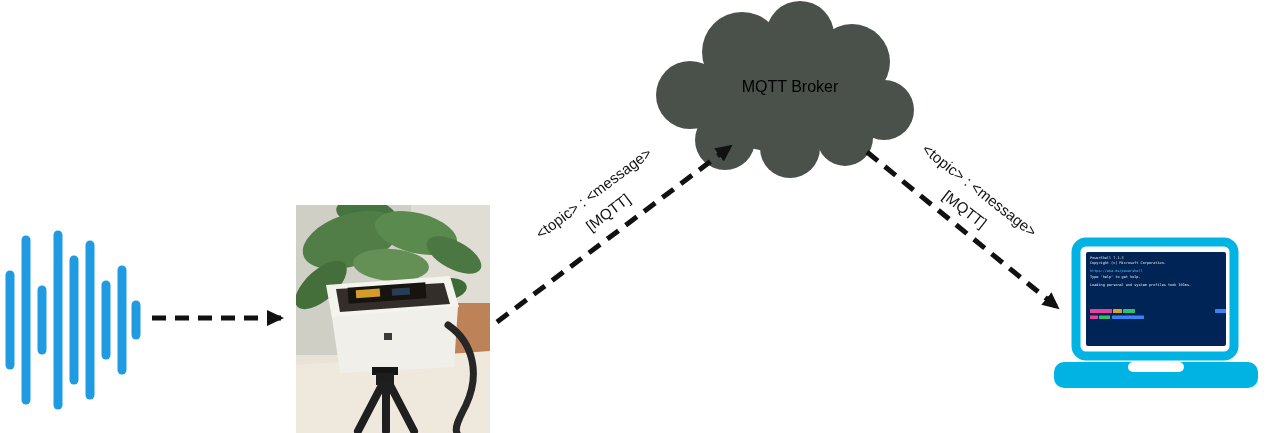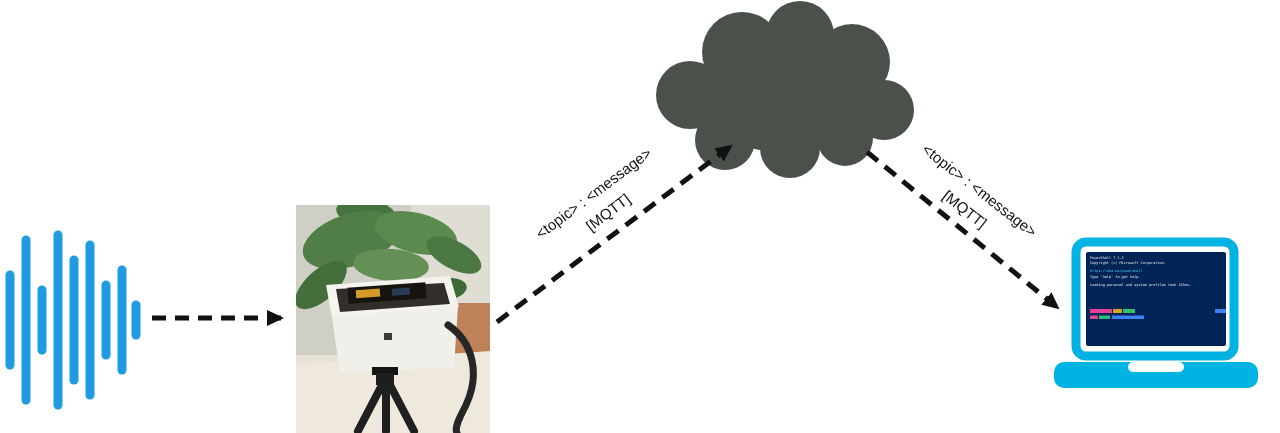--- a/index.html
+++ b/index.html
@@ -127,20 +127,21 @@
         <g stroke="#1f1f1f" stroke-width="8" stroke-linecap="round">
           <line x1="86" y1="180" x2="62" y2="226"></line>
           <line x1="90" y1="180" x2="90" y2="226"></line>
           <line x1="94" y1="180" x2="118" y2="226"></line>
         </g>
       </g>
       <path d="M152 120 C 178 138, 184 170, 170 200 C 164 212, 158 222, 161 228" stroke="#262626" stroke-width="7" fill="none" stroke-linecap="round"></path>
     </svg>
   </div>
 
+  <div class="broker-label">MQTT Broker</div>
 
   <div class="arrow-label label-publish">
     <span class="topic">&lt;topic&gt; : &lt;message&gt;</span>
     <span class="proto">[MQTT]</span>
   </div>
 
   <div class="arrow-label label-subscribe">
     <span class="topic">&lt;topic&gt; : &lt;message&gt;</span>
     <span class="proto">[MQTT]</span>
   </div>

